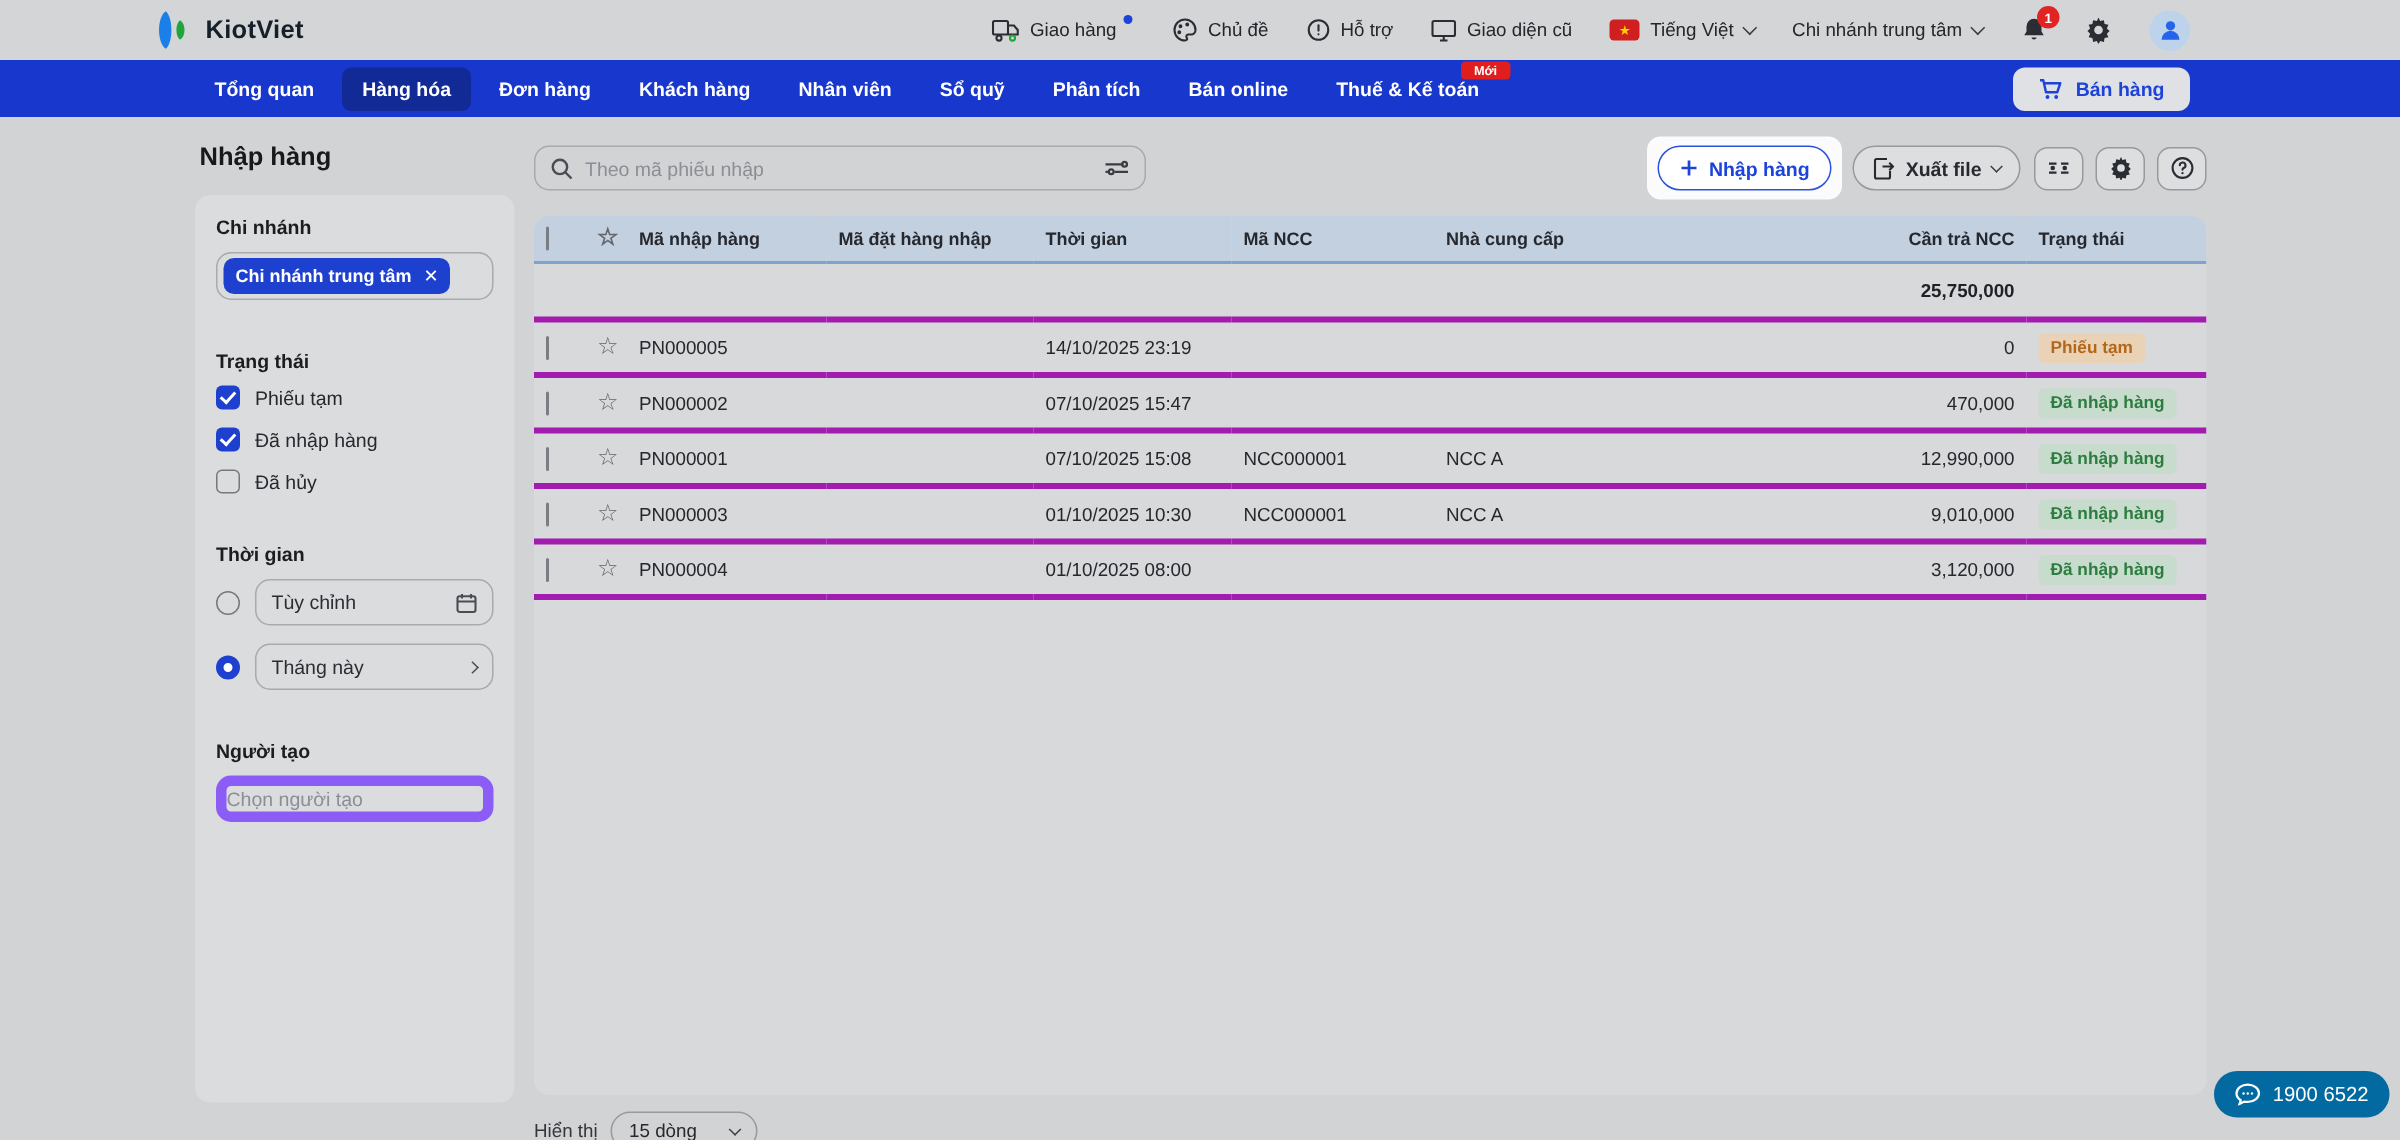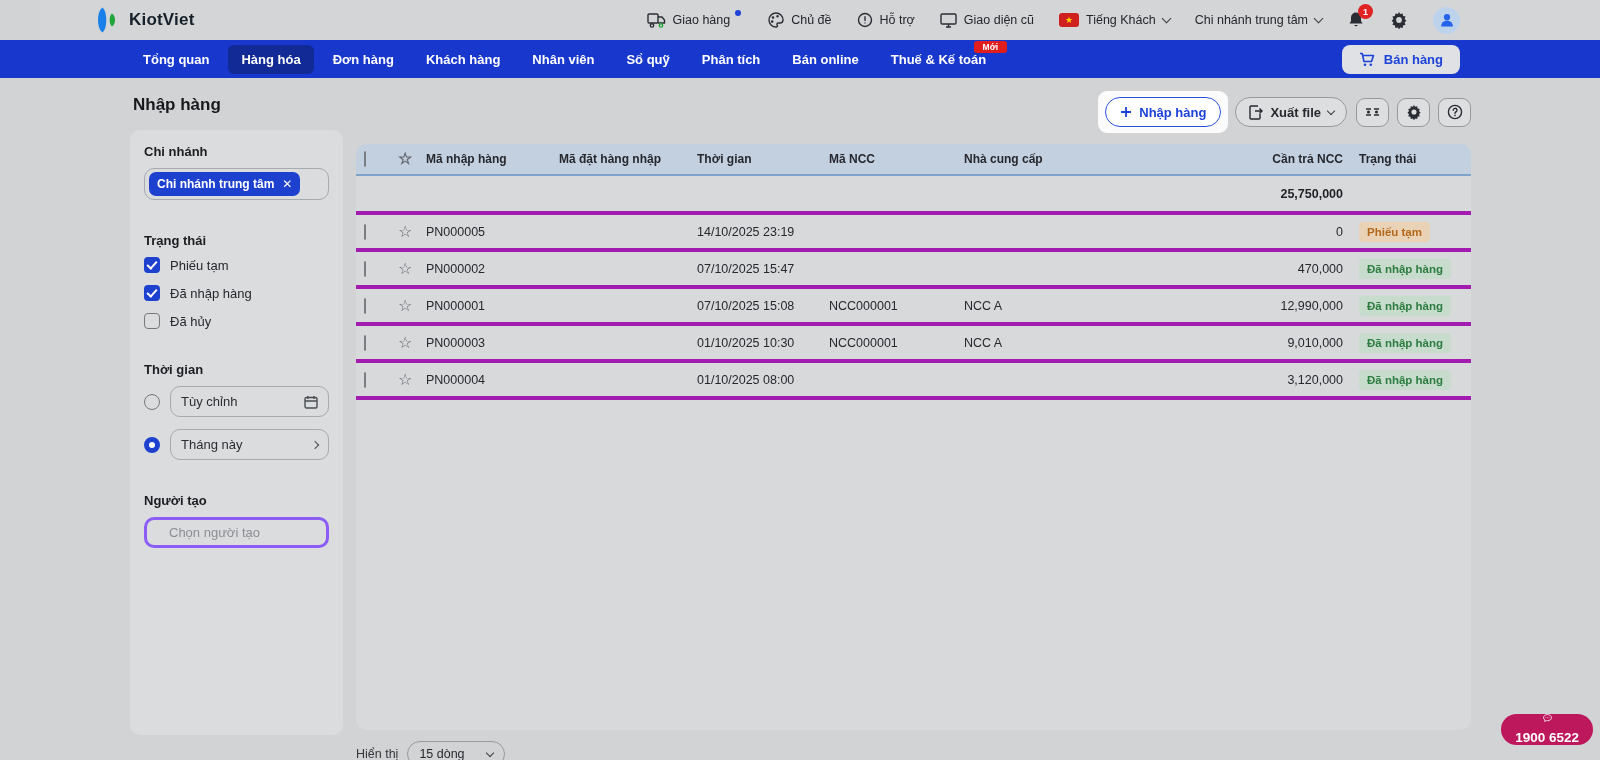--- a/index.html
+++ b/index.html
@@ -7,22 +7,21 @@
   body {
     font-family: "Liberation Sans", sans-serif;
     background:#d2d3d5;
     color:#26282d;
     position:relative;
   }
   
   .topbar{
     height:40px; background:#d4d5d7;
     display:flex; align-items:center;
-    padding:0 140px 0 54px;
-    margin-left:40px;
+    padding:0 140px 0 102px;
   }
   .logo{ display:flex; align-items:center; gap:7px; }
   .logo-text{ font-size:17px; font-weight:700; color:#15202b; letter-spacing:.2px;}
   .topbar-right{ margin-left:auto; display:flex; align-items:center; gap:25px; }
   .tb-item{ display:flex; align-items:center; gap:7px; font-size:12.5px; color:#23262b; cursor:pointer; position:relative;}
   .tb-item svg{ display:block; }
   .sup-dot{ width:6px; height:6px; background:#1d43d8; border-radius:50%; position:relative; top:-7px; left:-2px;}
   .caret-down{ width:7px; height:7px; border-right:1.6px solid #3a3d42; border-bottom:1.6px solid #3a3d42; transform:rotate(45deg); margin-top:-3px;}
   .flag{ width:20px; height:14px; background:#d01f1f; border-radius:3px; display:flex; align-items:center; justify-content:center; color:#ffd200; font-size:9px;}
   .bell-wrap{ position:relative; }
@@ -52,21 +51,21 @@
   .opt-row:last-child{ margin-bottom:0; }
   .cbx{ width:16px; height:16px; border-radius:4px; flex-shrink:0; position:relative;}
   .cbx.on{ background:#1d40cf; }
   .cbx.on::after{ content:""; position:absolute; left:5px; top:2px; width:4px; height:8px; border-right:2px solid #fff; border-bottom:2px solid #fff; transform:rotate(42deg);}
   .cbx.off{ border:1.6px solid #75787d; background:transparent;}
   .radio{ width:16px; height:16px; border-radius:50%; flex-shrink:0;}
   .radio.on{ border:5px solid #1d40cf; background:#fff;}
   .radio.off{ border:1.6px solid #75787d;}
   .sel-box{ flex:1; border:1px solid #a7aaae; border-radius:10px; padding:6px 10px; display:flex; align-items:center; justify-content:space-between; font-size:13px; color:#2a2d32; height:31px;}
   .chev-r{ width:6px; height:6px; border-right:1.6px solid #4a4d52; border-top:1.6px solid #4a4d52; transform:rotate(45deg);}
-  .f-input{ width:100%; border:3px solid #8b5cf6; border-radius:10px; background:transparent; padding:7px 22px; font-size:13px; font-family:inherit; color:#2a2d32; height:31px;}
+  .f-input{ width:100%; border:7px solid #8b5cf6; border-radius:10px; background:transparent; padding:7px 0; font-size:13px; font-family:inherit; color:#2a2d32; height:31px;}
   .f-input::placeholder{ color:#8b8e94; }
   
   .right-col{ width:1115px; display:flex; flex-direction:column;}
   .toolbar{ display:flex; align-items:center; margin:4px 0 12px 0; height:40px;}
   .searchbar{ width:408px; height:30px; border:1px solid #a7aaae; border-radius:10px; display:flex; align-items:center; padding:0 10px; gap:8px;}
   .searchbar input{ flex:1; border:none; background:transparent; font-size:13px; font-family:inherit; color:#2a2d32; outline:none;}
   .searchbar input::placeholder{ color:#8b8e94;}
   .tb-spacer{ flex:1; }
   .spotlight{ background:#fbfbfb; border-radius:9px; padding:6px 7px; margin-right:7px;}
   .btn-import{ background:#ffffff; border:1px solid #2a52e0; color:#1d43d8; font-weight:700; font-size:13px; font-family:inherit; border-radius:15px; height:30px; padding:0 14px; display:flex; align-items:center; gap:7px; cursor:pointer;}
@@ -82,21 +81,21 @@
   .num{ text-align:right; }
   .sum-val{ font-weight:700; color:#1f2126;}
   .row-cbx{ width:15px; height:15px; border:1.4px solid #7a7d82; border-radius:4px; margin:0 auto;}
   .star{ color:#63666c; font-size:16px; line-height:1; text-align:center; cursor:pointer;}
   .badge{ display:inline-block; font-size:11.5px; font-weight:700; padding:4px 8px; border-radius:4px;}
   .badge--temp{ background:#e9d2b6; color:#b3671b;}
   .badge--done{ background:#c7dccc; color:#2d7c40;}
   
   .list-footer{ display:flex; align-items:center; gap:9px; margin-top:11px; font-size:12.5px; color:#33363b;}
   .page-size{ border:1px solid #96999e; border-radius:14px; padding:5px 11px; display:flex; align-items:center; gap:22px; font-size:12.5px; color:#27292e; cursor:pointer;}
-  .chat-btn{ position:absolute; right:7px; bottom:15px; background:#be185d; color:#fff; border:none; font-family:inherit; font-size:13.5px; font-weight:700; border-radius:16px; height:31px; padding:0 14px; display:flex; align-items:center; gap:8px; cursor:pointer;flex-direction:column;}
+  .chat-btn{ position:absolute; right:7px; bottom:15px; background:#0369a1; color:#fff; border:none; font-family:inherit; font-size:13.5px; font-weight:400; border-radius:16px; height:31px; padding:0 14px; display:flex; align-items:center; gap:8px; cursor:pointer;}
 </style>
 </head>
 <body>
 
 <header class="topbar">
   <div class="logo">
     <svg width="28" height="26" viewBox="0 0 28 26">
       <path d="M8.5 0.5 C13.5 4.5 13.5 21.5 8.5 25.5 C2.5 21.5 2.5 4.5 8.5 0.5 Z" fill="#1a7fe8"></path>
       <path d="M18 6.5 C22 9 22 17 18 19.5 C14.8 17 14.8 9 18 6.5 Z" fill="#1fa53a"></path>
     </svg>
@@ -132,21 +131,21 @@
     </div>
     <div class="tb-item">
       <svg width="17" height="15" viewBox="0 0 17 15" fill="none" stroke="#2a2d33" stroke-width="1.4">
         <rect x="1" y="1" width="15" height="10" rx="1.2"></rect>
           <path d="M6 14 h5 M8.5 11 v3"></path>
       </svg>
       <span>Giao diện cũ</span>
     </div>
     <div class="tb-item">
       <span class="flag">★</span>
-      <span>Tiếng Khách</span>
+      <span>Tiếng Việt</span>
       <span class="caret-down"></span>
     </div>
     <div class="tb-item">
       <span>Chi nhánh trung tâm</span>
       <span class="caret-down"></span>
     </div>
     <div class="tb-item bell-wrap">
       <svg width="18" height="18" viewBox="0 0 18 18" fill="#2a2d33">
         <path d="M9 1.5 a5 5 0 0 0 -5 5 v3.5 l-1.5 2.5 h13 l-1.5 -2.5 v-3.5 a5 5 0 0 0 -5 -5 Z"></path>
         <path d="M7.2 14 a1.9 1.9 0 0 0 3.6 0 Z"></path>
@@ -249,20 +248,33 @@
         <input class="f-input" placeholder="Chọn người tạo" style="">
       </div>
 
 
     </div>
   </div>
 
   <div class="right-col">
 
     <div class="toolbar">
+      <div class="searchbar">
+        <svg width="15" height="15" viewBox="0 0 15 15" fill="none" stroke="#4a4d52" stroke-width="1.6">
+          <circle cx="6.3" cy="6.3" r="4.8"></circle>
+            <path d="M10 10 L14 14"></path>
+        </svg>
+        <input placeholder="Theo mã phiếu nhập" style="">
+        <svg width="17" height="14" viewBox="0 0 17 14" fill="none" stroke="#3a3d42" stroke-width="1.5">
+          <path d="M1 4.5 h12 M16 4.5 h-1"></path>
+            <circle cx="13.7" cy="4.5" r="1.6"></circle>
+          <path d="M1 9.5 h2 M7 9.5 h9"></path>
+            <circle cx="4.8" cy="9.5" r="1.6"></circle>
+        </svg>
+      </div>
       <div class="tb-spacer"></div>
       <div class="spotlight">
         <button class="btn-import">
           <svg width="12" height="12" viewBox="0 0 12 12" stroke="#1d43d8" stroke-width="1.8">
             <path d="M6 1 v10 M1 6 h10"></path>
           </svg>
           <span>Nhập hàng</span>
         </button>
       </div>
       <button class="btn-export">

